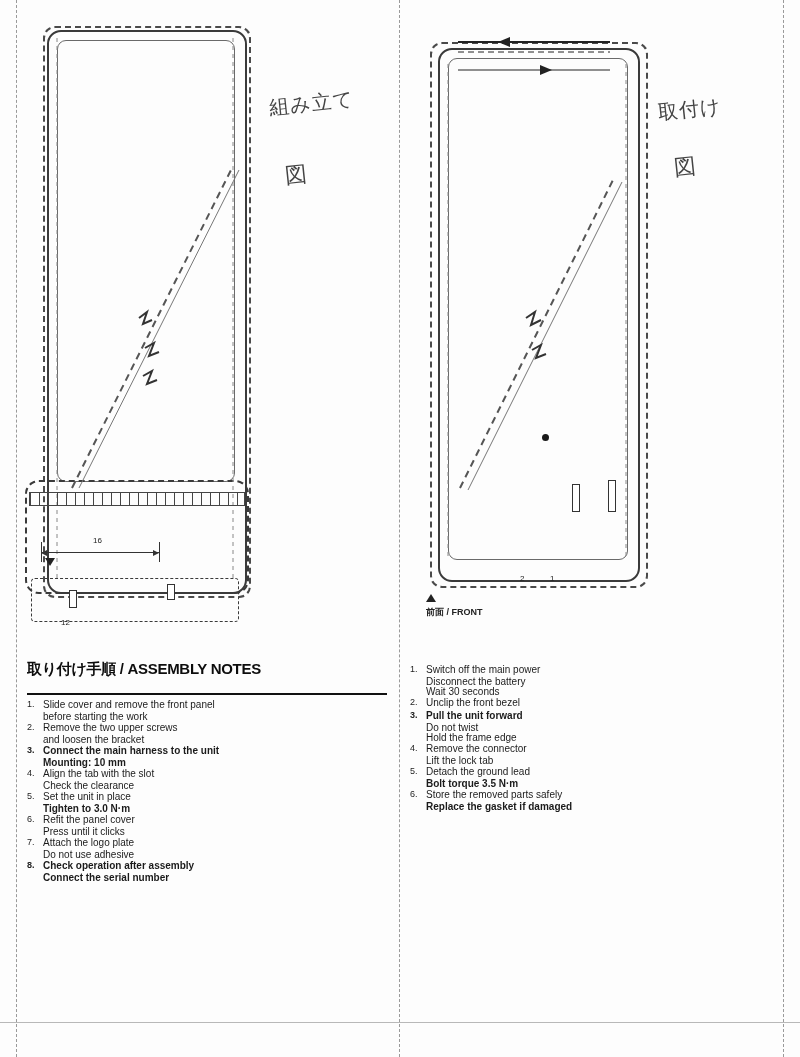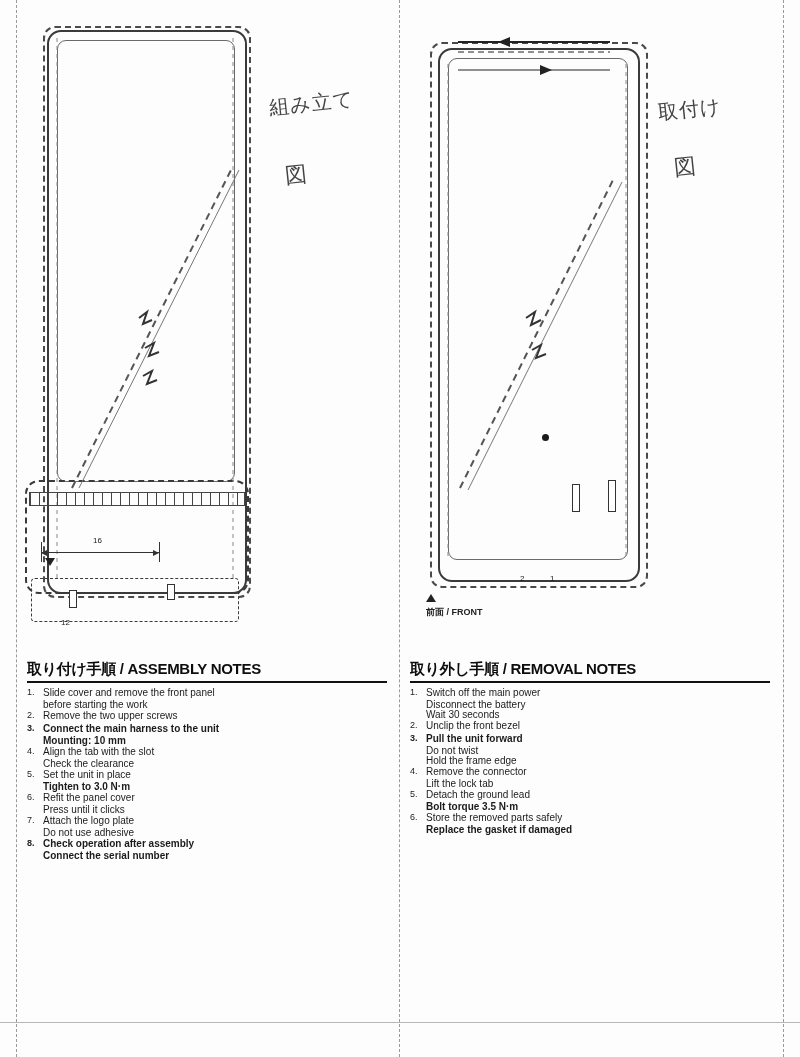--- a/index.html
+++ b/index.html
@@ -179,21 +179,21 @@
     top: 660px;
     width: 360px;
   }
   .tb-title {
     font-size: 15px;
     font-weight: bold;
     letter-spacing: -0.3px;
     color: #0d0d0d;
     margin: 0 0 4px 0;
     border-bottom: 2px solid #111;
-    padding-bottom: 2px;
+    padding-bottom: 14px;
     filter: blur(0.3px);
     white-space: nowrap;
     overflow: hidden;
   }
   .tb-list {
     list-style: none;
     margin: 4px 0 0 0;
     padding: 0;
   }
   .tb-list li {
@@ -265,20 +265,21 @@
       <div class="hand-note n1" style="left:252px; top:72px;">組み立て</div>
       <div class="hand-note n2" style="left:268px; top:142px;">図</div>
     </div>
 
     <div class="textblock">
       <h2 class="tb-title">取り付け手順 / ASSEMBLY NOTES</h2>
       <ul class="tb-list">
         <li><span class="num">1.</span><span>Slide cover and remove the front panel</span></li>
         <li class="tight"><span class="num"></span><span>before starting the work</span></li>
         <li><span class="num">2.</span><span>Remove the two upper screws</span></li>
+        <li class="tight"><span class="num"></span><span>and loosen the bracket</span></li>
         <li class="bold"><span class="num">3.</span><span>Connect the main harness to the unit</span></li>
         <li class="tight bold"><span class="num"></span><span>Mounting: 10 mm</span></li>
         <li><span class="num">4.</span><span>Align the tab with the slot</span></li>
         <li class="tight"><span class="num"></span><span>Check the clearance</span></li>
         <li><span class="num">5.</span><span>Set the unit in place</span></li>
         <li class="tight bold"><span class="num"></span><span>Tighten to 3.0 N·m</span></li>
         <li><span class="num">6.</span><span>Refit the panel cover</span></li>
         <li class="tight"><span class="num"></span><span>Press until it clicks</span></li>
         <li><span class="num">7.</span><span>Attach the logo plate</span></li>
         <li class="tight"><span class="num"></span><span>Do not use adhesive</span></li>
@@ -320,21 +321,20 @@
       <div class="dim-label" style="left:150px; top:556px;">1</div>
 
       <div class="marker-tri up" style="left:26px; top:576px;"></div>
       <div class="dim-label" style="left:26px; top:588px; font-size:9px; font-weight:bold;">前面 / FRONT</div>
 
       <div class="hand-note n1" style="left:258px; top:78px;">取付け</div>
       <div class="hand-note n2" style="left:274px; top:134px;">図</div>
     </div>
 
     <div class="textblock">
-      <h2 class="tb-title">取り外し手順 / REMOVAL NOTES</h2>
       <ul class="tb-list">
         <li><span class="num">1.</span><span>Switch off the main power</span></li>
         <li class="tight"><span class="num"></span><span>Disconnect the battery</span></li>
         <li class="tight"><span class="num"></span><span>Wait 30 seconds</span></li>
         <li><span class="num">2.</span><span>Unclip the front bezel</span></li>
         <li class="bold"><span class="num">3.</span><span>Pull the unit forward</span></li>
         <li class="tight"><span class="num"></span><span>Do not twist</span></li>
         <li class="tight"><span class="num"></span><span>Hold the frame edge</span></li>
         <li><span class="num">4.</span><span>Remove the connector</span></li>
         <li class="tight"><span class="num"></span><span>Lift the lock tab</span></li>

